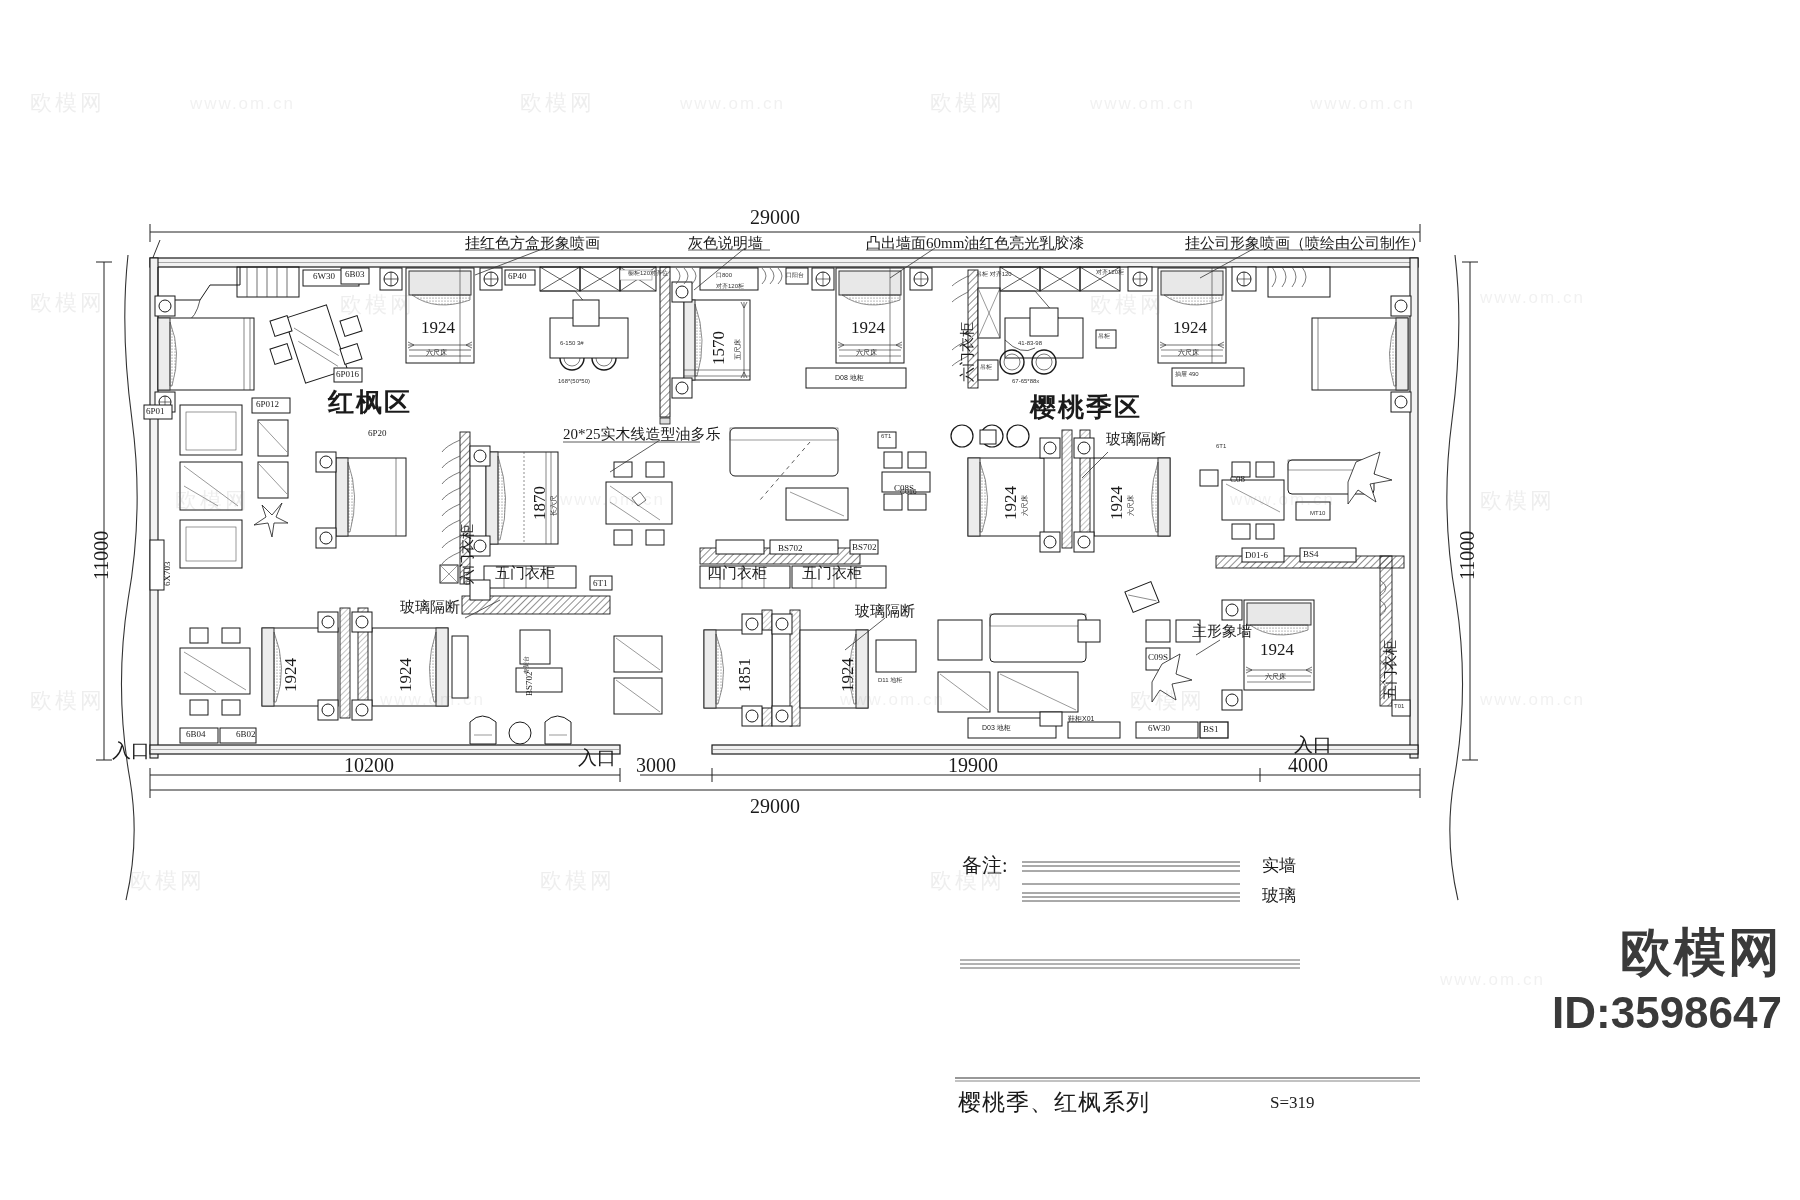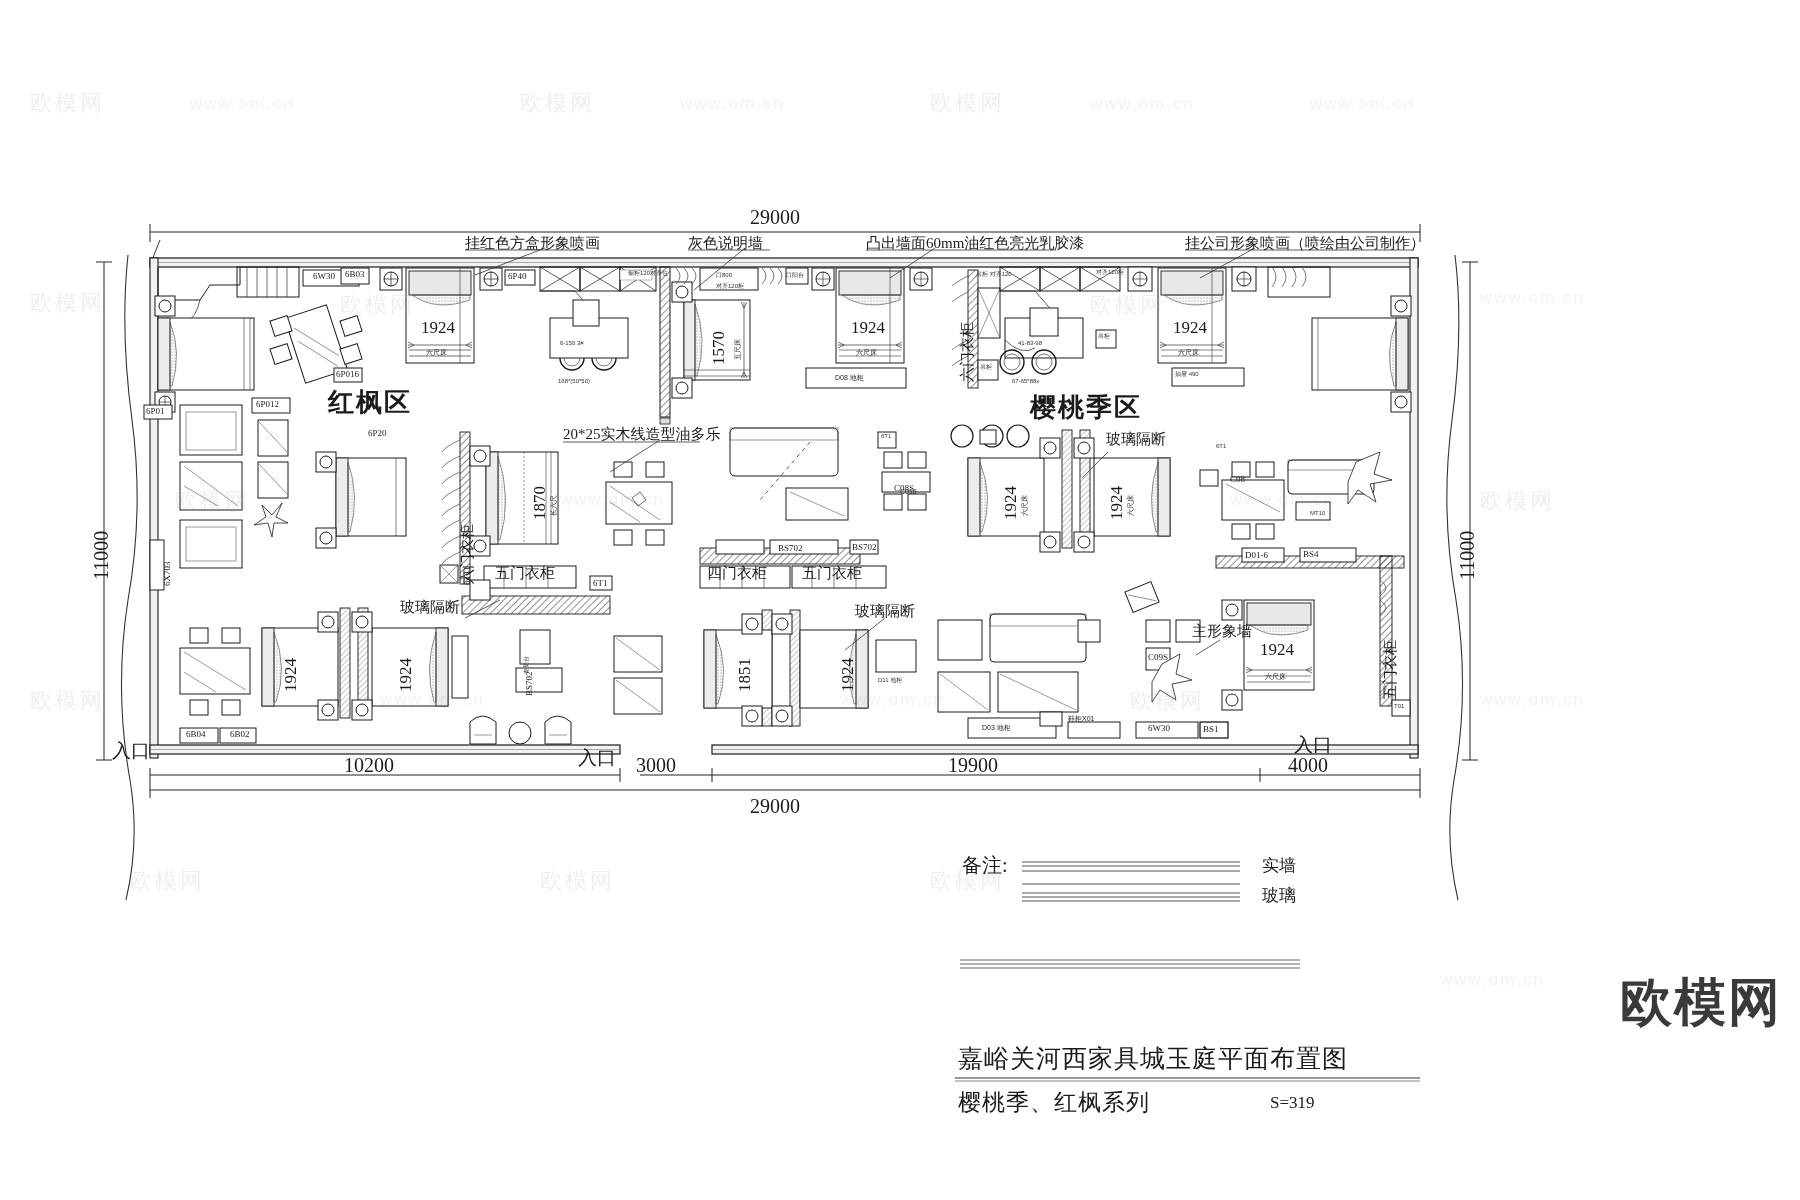--- a/index.html
+++ b/index.html
@@ -664,21 +664,21 @@
 
   <div class="txt code" style="left:313px;top:271px;">6W30</div>
   <div class="txt code" style="left:345px;top:269px;">6B03</div>
   <div class="txt code" style="left:508px;top:271px;">6P40</div>
   <div class="txt code" style="left:336px;top:369px;">6P016</div>
   <div class="txt code" style="left:256px;top:399px;">6P012</div>
   <div class="txt code" style="left:368px;top:428px;">6P20</div>
   <div class="txt code" style="left:146px;top:406px;">6P01</div>
   <div class="txt code vert" style="left:162px;top:586px;">6X703</div>
   <div class="txt code" style="left:186px;top:729px;">6B04</div>
-  <div class="txt code" style="left:230px;top:729px;">6B02</div>
+  <div class="txt code" style="left:236px;top:729px;">6B02</div>
   <div class="txt code" style="left:894px;top:483px;">C08S</div>
   <div class="txt code" style="left:1148px;top:652px;">C09S</div>
   <div class="txt code" style="left:1222px;top:474px;padding-left:8px;">C08</div>
   <div class="txt code" style="left:778px;top:543px;">BS702</div>
   <div class="txt code" style="left:1203px;top:724px;">BS1</div>
   <div class="txt code" style="left:1303px;top:549px;">BS4</div>
   <div class="txt code" style="left:852px;top:542px;">BS702</div>
   <div class="txt tiny" style="left:835px;top:373px;">D08  地柜</div>
   <div class="txt tiny" style="left:982px;top:723px;">D03  地柜</div>
   <div class="txt code" style="left:1245px;top:550px;">D01-6</div>
@@ -707,21 +707,20 @@
   <div class="txt tiny2" style="left:1098px;top:332px;">吊柜</div>
   <div class="txt tiny2" style="left:980px;top:363px;">吊柜</div>
   <div class="txt tiny2 vert" style="left:522px;top:674px;">专架台</div>
   <div class="txt code vert" style="left:524px;top:696px;">BS702</div>
 
   <div class="txt remark" style="left:962px;top:852px;">备注:</div>
 
   <div class="txt legend" style="left:1262px;top:854px;">实墙</div>
   <div class="txt legend" style="left:1262px;top:884px;">玻璃</div>
 
-  <div class="txt titleMain" style="left:958px;top:1042px;">嘉峪关河西家具城玉庭平面布置图</div>
   <div class="txt titleSub" style="left:958px;top:1087px;">樱桃季、红枫系列</div>
   <div class="txt scaleTx" style="left:1270px;top:1093px;">S=319</div>
 
   <div class="wm" style="left:30px;top:88px;">欧模网</div>
   <div class="wm" style="left:520px;top:88px;">欧模网</div>
   <div class="wm" style="left:930px;top:88px;">欧模网</div>
   <div class="wm2" style="left:190px;top:94px;">www.om.cn</div>
   <div class="wm2" style="left:680px;top:94px;">www.om.cn</div>
   <div class="wm2" style="left:1090px;top:94px;">www.om.cn</div>
   <div class="wm2" style="left:1310px;top:94px;">www.om.cn</div>
@@ -738,15 +737,16 @@
   <div class="wm2" style="left:840px;top:690px;">www.om.cn</div>
   <div class="wm" style="left:1130px;top:686px;">欧模网</div>
   <div class="wm2" style="left:1480px;top:690px;">www.om.cn</div>
   <div class="wm" style="left:130px;top:866px;">欧模网</div>
   <div class="wm" style="left:540px;top:866px;">欧模网</div>
   <div class="wm" style="left:930px;top:866px;">欧模网</div>
   <div class="wm2" style="left:1440px;top:970px;">www.om.cn</div>
 
   <div class="bigwm">
     <div class="l1">欧模网</div>
+    <div class="l2">ID:3598647</div>
   </div>
 
 </div>
 
 </body></html>

